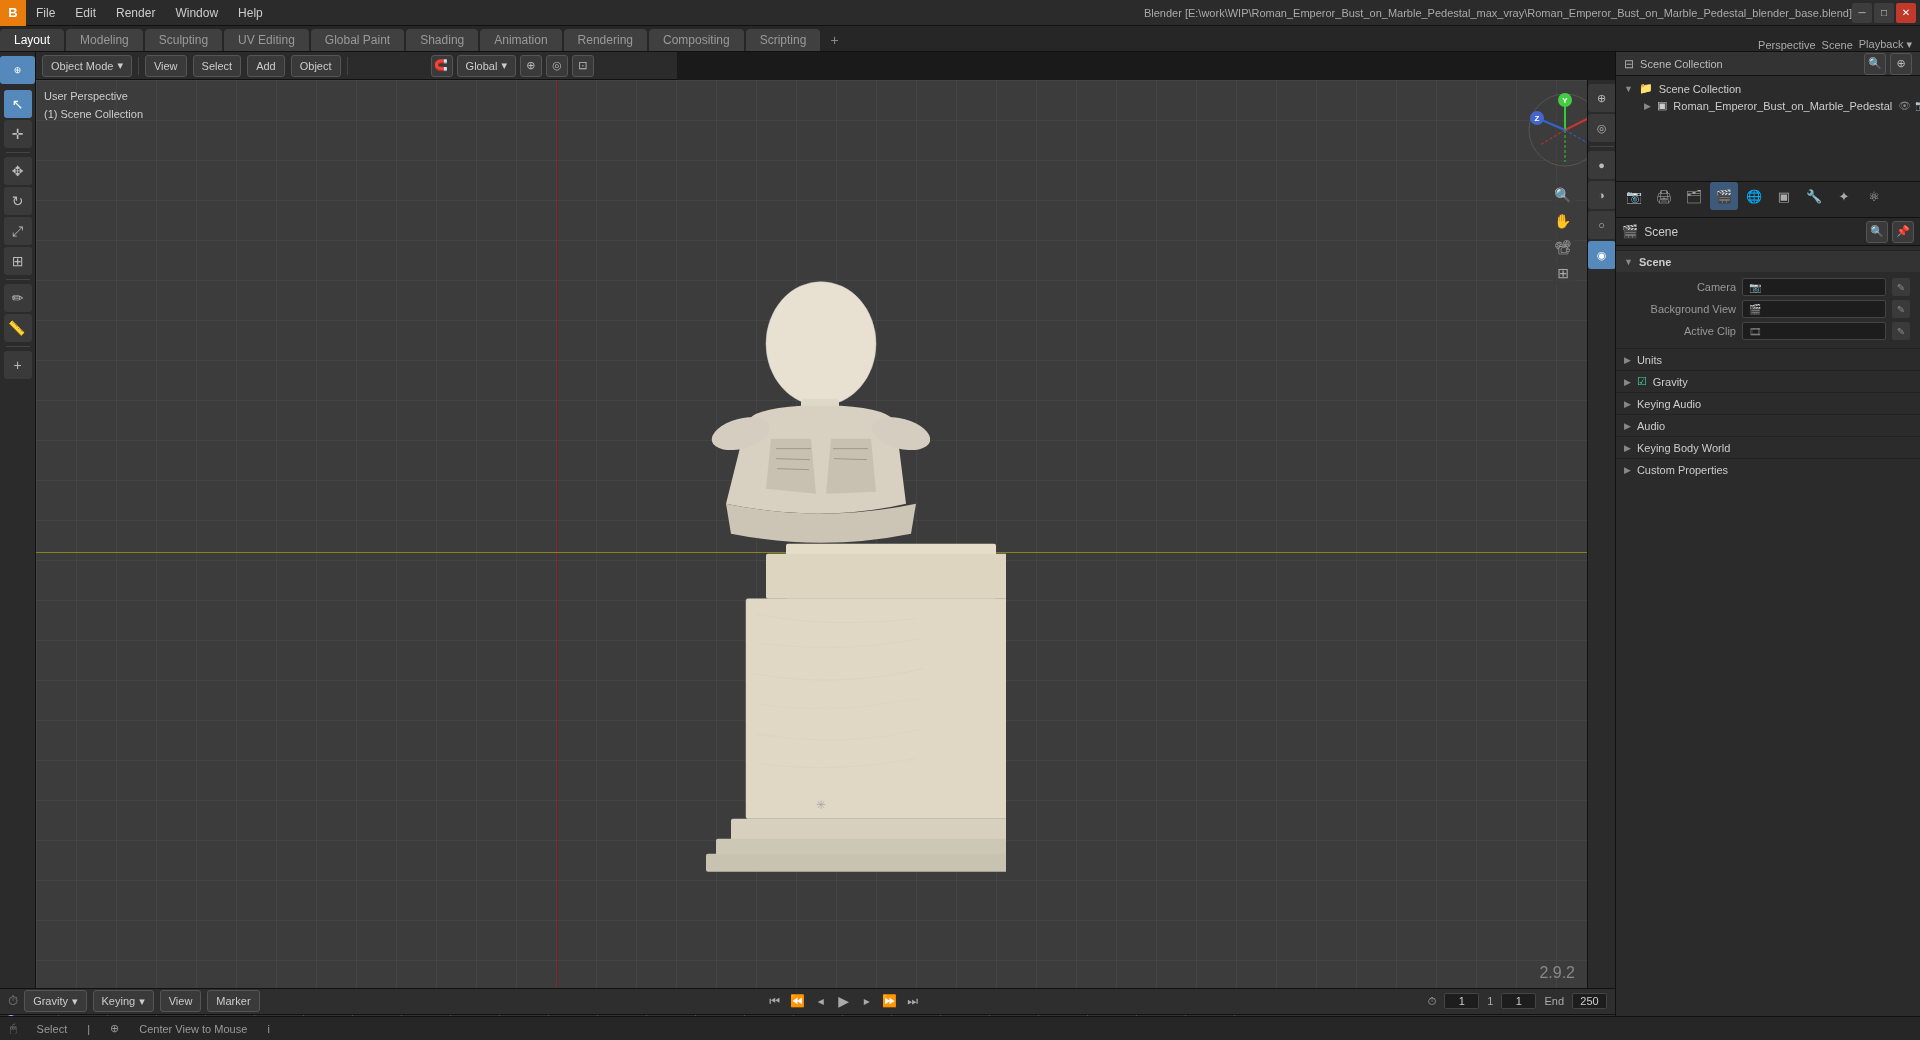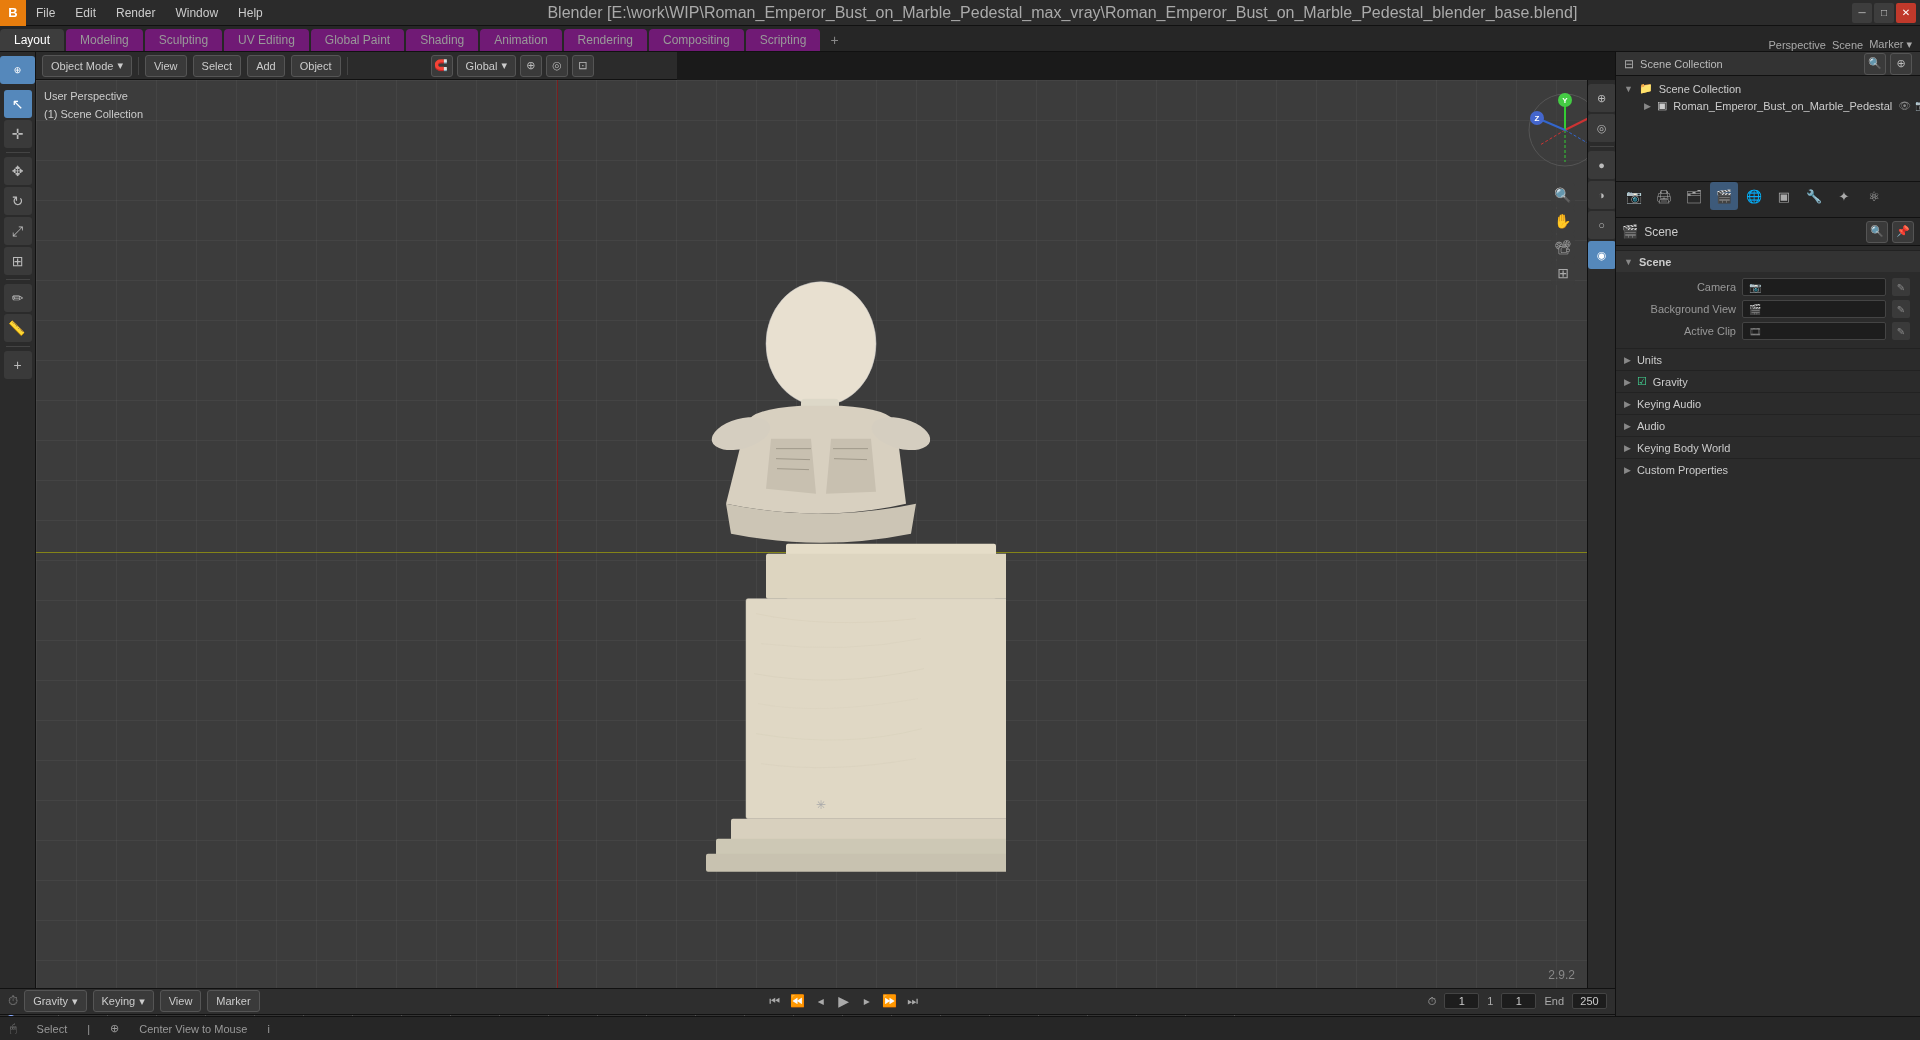--- a/index.html
+++ b/index.html
@@ -46,22 +46,22 @@
       padding: 0 10px;
       height: 100%;
       display: flex;
       align-items: center;
       cursor: pointer;
       color: #ccc;
       font-size: 12px;
     }
     .title-bar {
       flex: 1;
-      text-align: center;
-      font-size: 16px;
+      text-align: right;
+      font-size: 11px;
       color: #aaa;
       overflow: hidden;
       white-space: nowrap;
       text-overflow: ellipsis;
     }
     .window-controls {
       display: flex;
       align-items: center;
       gap: 2px;
       padding-right: 4px;
@@ -95,21 +95,21 @@
     .ws-tab {
       padding: 0 14px;
       height: 22px;
       display: flex;
       align-items: center;
       cursor: pointer;
       color: #999;
       font-size: 12px;
       border-radius: 4px 4px 0 0;
       margin-right: 2px;
-      background: #701a75;
+      background: #404040;
     }
     .ws-tab.active {
       background: #3d3d3d;
       color: #fff;
     }
     .ws-tab-add {
       padding: 0 8px;
       height: 22px;
       display: flex;
       align-items: center;
@@ -574,21 +574,21 @@
       z-index: 200;
       font-size: 11px;
       color: #999;
     }
 
     
     .corner-coord {
       position: absolute;
       bottom: 6px;
       right: 40px;
-      font-size: 12px;
+      font-size: 16px;
       color: #888;
     }
 
     
     ::-webkit-scrollbar { width: 6px; }
     ::-webkit-scrollbar-track { background: #2b2b2b; }
     ::-webkit-scrollbar-thumb { background: #555; border-radius: 3px; }
   </style>
 </head>
 <body>
@@ -618,21 +618,21 @@
   <div class="ws-tab">Global Paint</div>
   <div class="ws-tab">Shading</div>
   <div class="ws-tab">Animation</div>
   <div class="ws-tab">Rendering</div>
   <div class="ws-tab">Compositing</div>
   <div class="ws-tab">Scripting</div>
   <div class="ws-tab-add">+</div>
   <div class="ws-tab-right">
     <span>Perspective</span>
     <span>Scene</span>
-    <span>Marker ▾</span>
+    <span>Playback ▾</span>
   </div>
 </div>
 
 <div id="left-toolbar">
 
   <div style="display:flex;align-items:center;gap:2px;margin-bottom:4px;width:100%">
     <div class="tool-btn active" style="width:100%;font-size:9px;padding:0 2px;">⊕</div>
   </div>
   <div class="tool-btn active" title="Select">↖</div>
   <div class="tool-btn" title="Cursor">✛</div>

